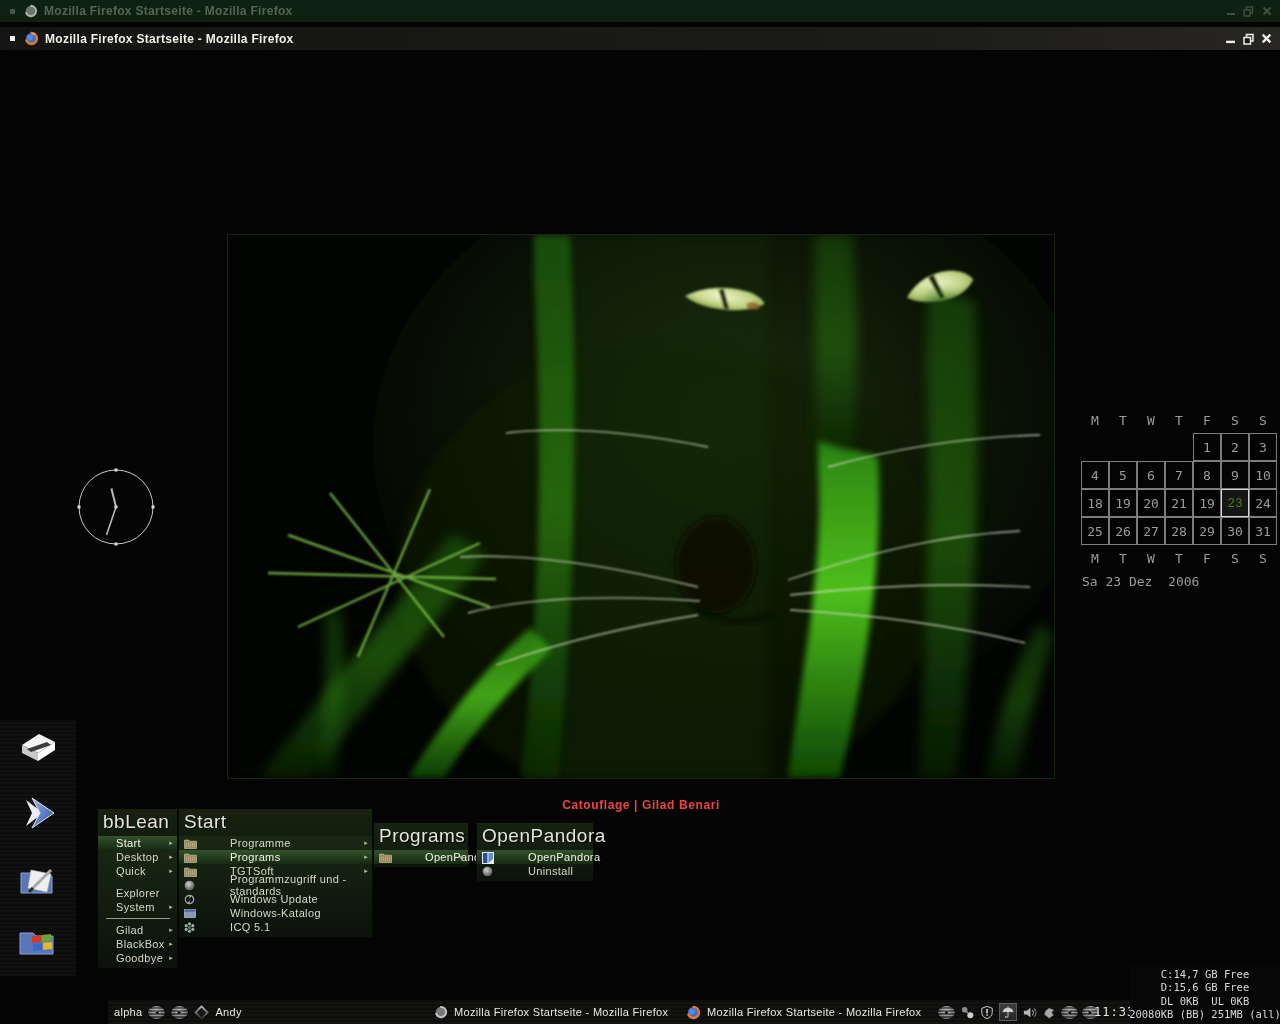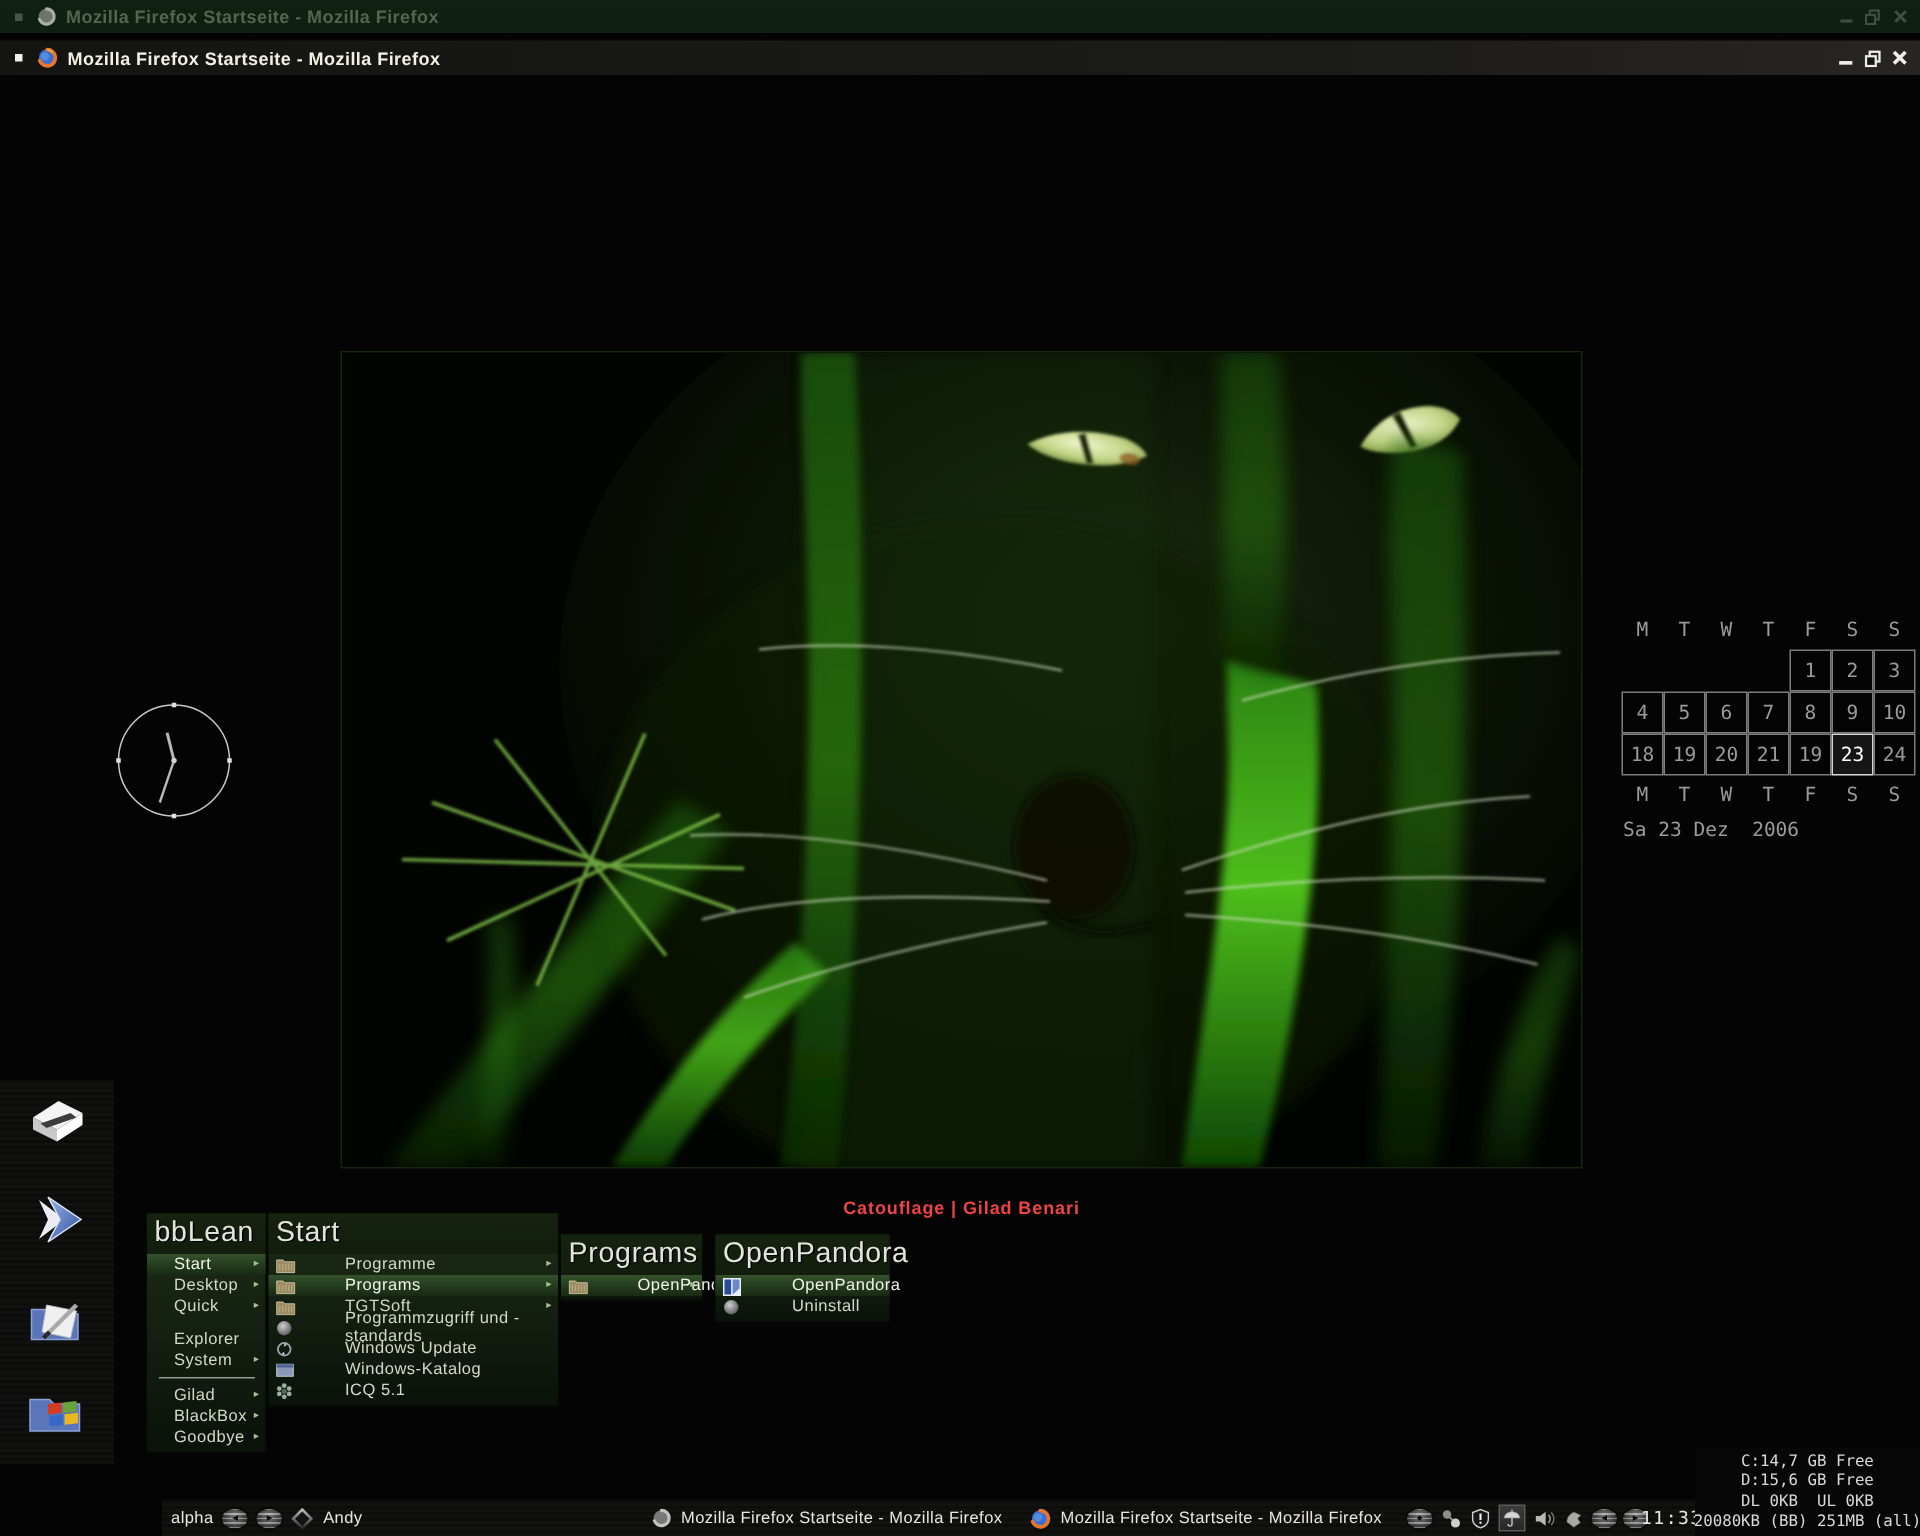--- a/index.html
+++ b/index.html
@@ -26,21 +26,21 @@
   
   #clockwidget { left:75px; top:466px; width:82px; height:82px; }
 
   
   #calendar { left:1081px; top:407px; width:198px; color:#9b9b9b;
      font-family:"DejaVu Sans Mono", monospace; font-size:13px; }
   .cal-row { display:flex; }
   .cc { width:28px; height:28px; display:flex; align-items:center; justify-content:center; }
   .cc.hd { height:26px; }
   .cc.day { outline:1px solid #7d7d7d; outline-offset:-1px; }
-  .cc.today { outline:1px solid #d6d6d6; background:#161616; color:#ffffff; }
+  .cc.today { outline:1px solid #d6d6d6; background:#161616; color:#4d7c0f;font-family:Liberation Mono, monospace; }
   #cal-status { margin-top:3px; padding-left:1px; letter-spacing:0; white-space:pre; }
 
   
   #dock { left:0; top:720px; width:76px; height:256px;
      background:repeating-linear-gradient(180deg,#0c0c0c 0 2px,#111110 2px 4px); }
   .dock-icon { position:absolute; left:16px; width:44px; height:40px; }
 
   
   .menu { background:linear-gradient(180deg,#1d2d16,#0a120a); border:1px solid #050805; color:#d6d8c6; font-size:11px; letter-spacing:.35px; }
   .menu-title { height:27px; display:flex; align-items:flex-end; padding:0 6px 3px 5px;
@@ -266,20 +266,29 @@
   <div class="cal-row">
     <div class="cc day">18</div>
     <div class="cc day">19</div>
     <div class="cc day">20</div>
     <div class="cc day">21</div>
     <div class="cc day">19</div>
     <div class="cc day today">23</div>
     <div class="cc day">24</div>
   </div>
   <div class="cal-row">
+    <div class="cc day">25</div>
+    <div class="cc day">26</div>
+    <div class="cc day">27</div>
+    <div class="cc day">28</div>
+    <div class="cc day">29</div>
+    <div class="cc day">30</div>
+    <div class="cc day">31</div>
+  </div>
+  <div class="cal-row">
     <div class="cc hd">M</div>
     <div class="cc hd">T</div>
     <div class="cc hd">W</div>
     <div class="cc hd">T</div>
     <div class="cc hd">F</div>
     <div class="cc hd">S</div>
     <div class="cc hd">S</div>
   </div>
   <div id="cal-status">Sa 23 Dez  2006</div>
 </div>

